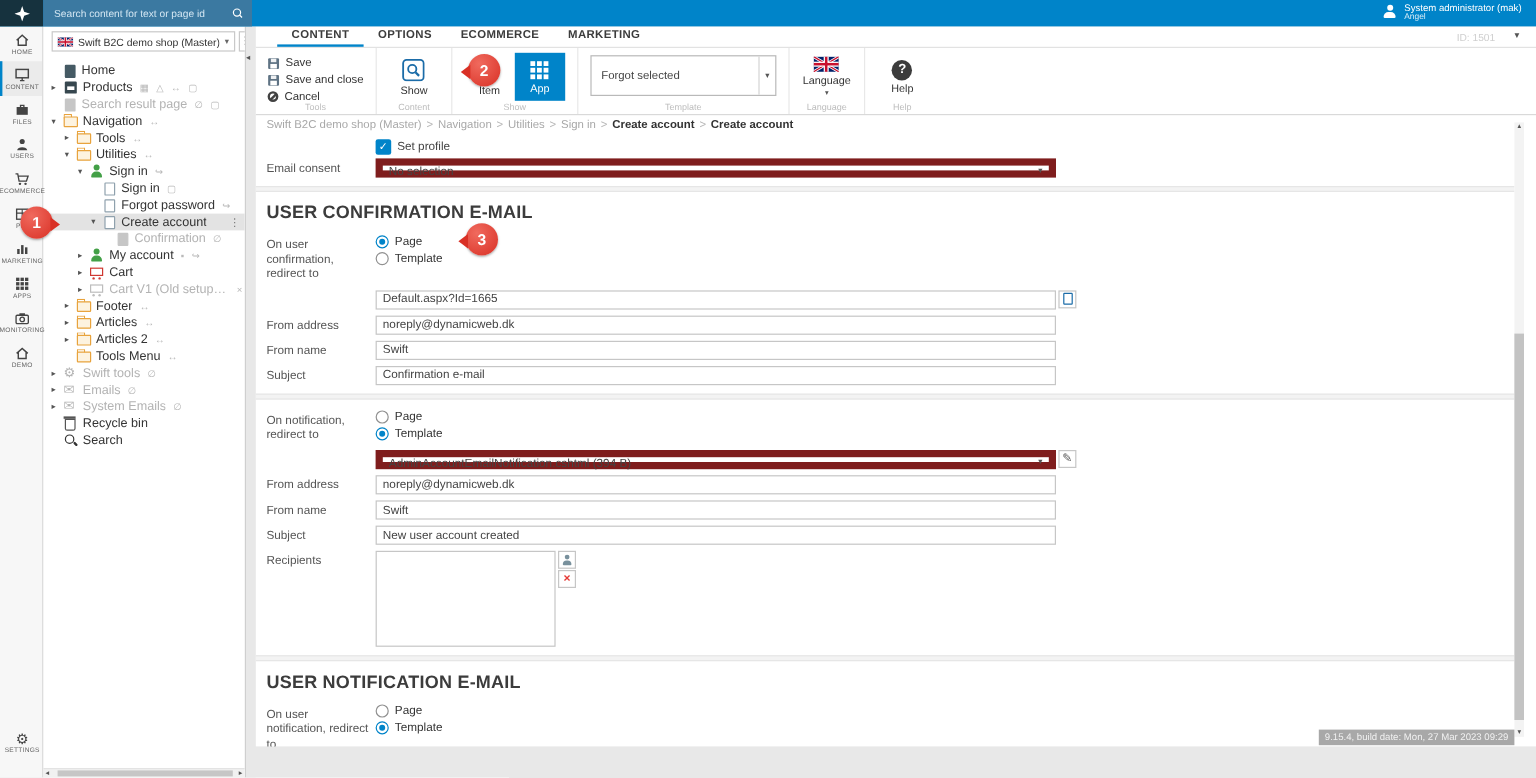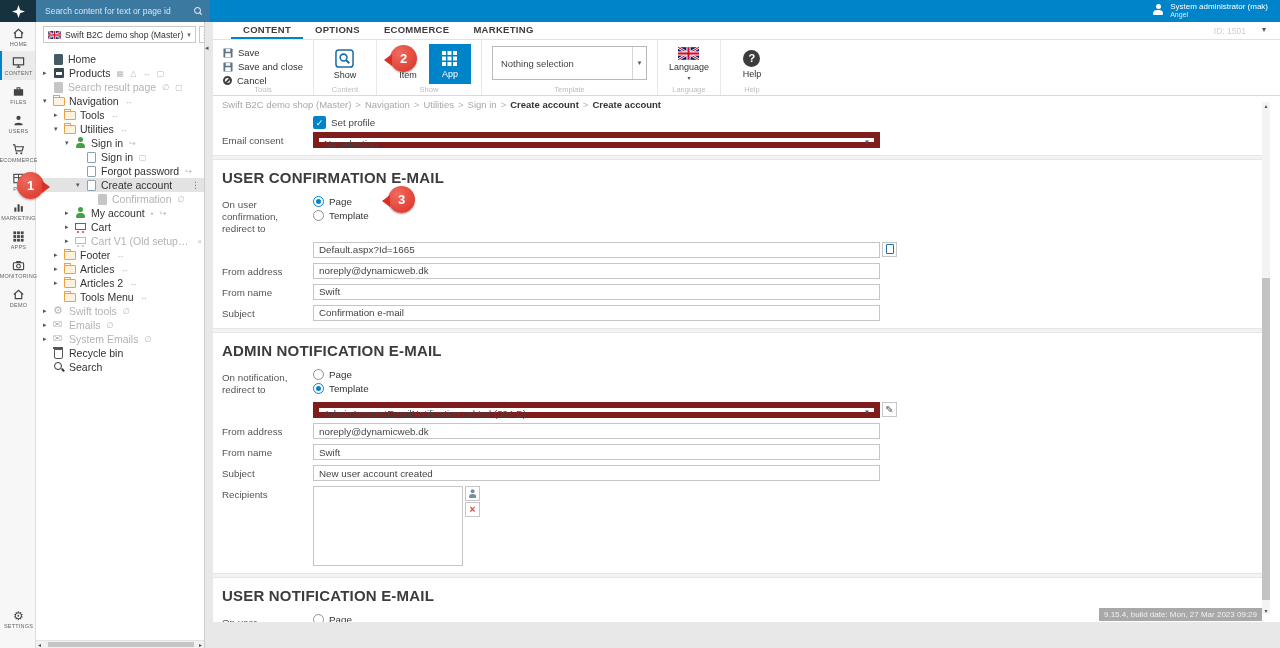--- a/index.html
+++ b/index.html
@@ -520,21 +520,21 @@
                 <rect x="12" y="12" width="4" height="4"></rect>
               </g>
             </svg>
           <span>App</span>
         </div>
         <span class="glabel">Show</span>
       </div>
 
       <div class="tgroup">
         <div class="tmplselect">
-          <span class="ttext">Nothing selection</span>
+          <span class="ttext">Forgot selected</span>
           <span class="tarrow">▾</span>
         </div>
         <span class="glabel">Template</span>
       </div>
 
       <div class="tgroup">
         <div class="bigbtn">
           <svg width="21" height="13" viewBox="0 0 60 36">
               <rect width="60" height="36" fill="#012169"></rect>
               <path d="M0 0 L60 36 M60 0 L0 36" stroke="#fff" stroke-width="7"></path>
@@ -632,21 +632,20 @@
           </div>
       </div>
       <div class="frow">
         <div class="flabel">Subject</div>
         <div class="fctl">
             <input class="input" value="Confirmation e-mail" style="">
           </div>
       </div>
 
       <div class="band"></div>
-      <div class="sechead">ADMIN NOTIFICATION E-MAIL</div>
 
       <div class="frow" style="margin-bottom:6px">
         <div class="flabel">On notification, redirect to</div>
         <div class="fctl">
           <div class="radios">
             <label class="radiorow">
                 <span class="radio"></span>
                 <span>Page</span>
               </label>
             <label class="radiorow">

